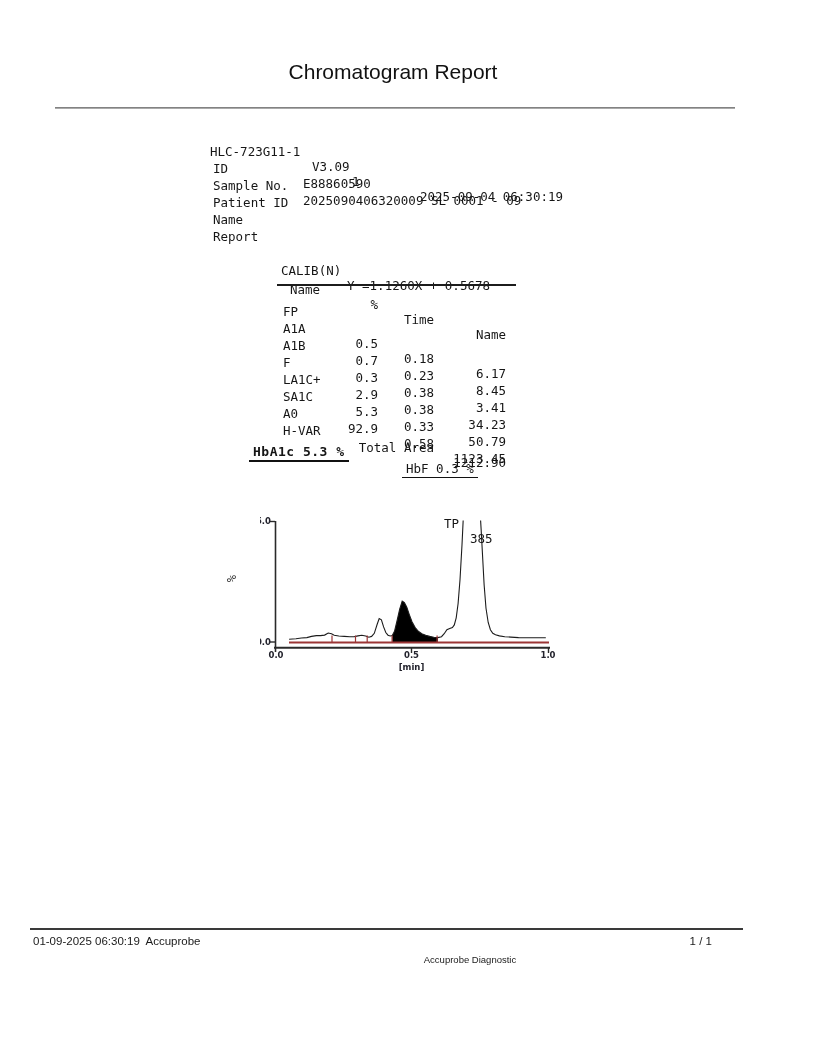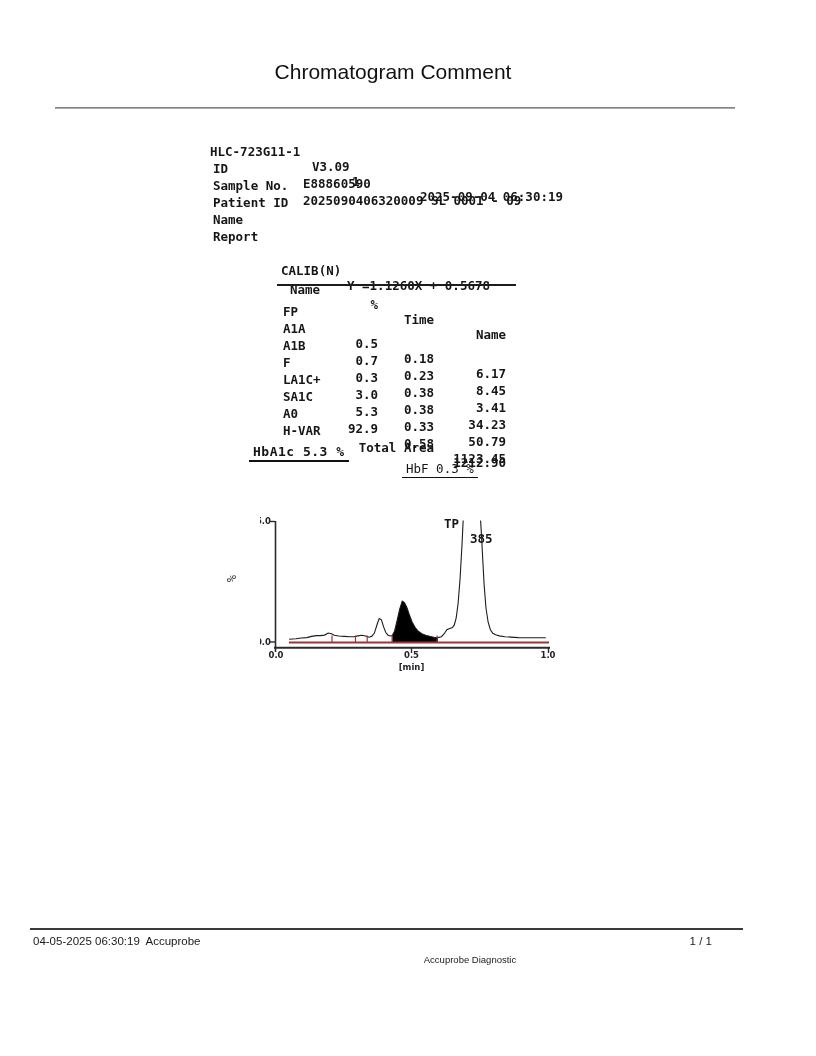--- a/index.html
+++ b/index.html
@@ -3,41 +3,41 @@
 <meta charset="utf-8">
 <style>
   html,body{margin:0;padding:0;}
   body{width:816px;height:1056px;background:#ffffff;position:relative;overflow:hidden;}
   .abs{position:absolute;}
   .mono{font-family:"DejaVu Sans Mono",monospace;font-size:12.5px;color:#161616;white-space:pre;line-height:15px;}
   .sans{font-family:"Liberation Sans",sans-serif;color:#1a1a1a;}
   .page-title{top:60px;left:0;width:786px;text-align:center;font-size:21px;color:#111;}
   .title-rule{top:107px;left:55px;width:680px;height:2px;background:linear-gradient(to bottom,#6e6e6e,#bdbdbd);}
   .row{position:absolute;left:0;width:816px;height:17px;}
-  .cell{position:absolute;white-space:pre;font-weight:bold;}
+  .cell{position:absolute;white-space:pre;}
   .c-name{left:283px;}
   .c-pct{left:320px;width:58px;text-align:right;}
   .c-time{left:384px;width:50px;text-align:right;}
   .c-area{left:428px;width:78px;text-align:right;}
   .thead-name{left:290px;}
   .table-rule{top:284px;left:277px;width:239px;height:2px;background:#1c1c1c;}
   .result-a1c{top:444px;left:249px;padding:0 4px 1px 4px;font-weight:bold;font-size:13px;letter-spacing:.5px;border-bottom:2px solid #111;text-align:center;}
   .result-hbf{top:461px;left:402px;padding:0 4px 1px 4px;border-bottom:1.5px solid #111;}
   .tp-line{top:501px;left:222px;}
   .ylab{top:571px;left:227px;font-size:12px;transform:rotate(90deg);transform-origin:center;color:#333;}
   .ticklab{font-family:"DejaVu Sans",sans-serif;font-weight:bold;font-size:8.5px;fill:#23232d;}
   .footer-rule{top:928px;left:30px;width:713px;height:1.5px;background:#3a3a3a;}
   .footer-left{top:935px;left:33px;font-size:11.5px;white-space:pre;}
   .footer-right{top:935px;left:612px;width:100px;text-align:right;font-size:11.5px;}
   .footer-center{top:954px;left:320px;width:300px;text-align:center;font-size:9.5px;}
 </style>
 </head>
 <body>
 
-<div class="abs sans page-title">Chromatogram Comment</div>
+<div class="abs sans page-title">Chromatogram Report</div>
 <div class="abs title-rule"></div>
 
 <div class="row mono" style="top:129px">
   <span class="cell" style="left:210px">HLC-723G11-1</span>
   <span class="cell" style="left:312px">V3.09</span>
   <span class="cell" style="left:352px">1</span>
   <span class="cell" style="left:420px">2025-09-04 06:30:19</span>
 </div>
 <div class="row mono" style="top:146px">
   <span class="cell" style="left:213px">ID</span>
@@ -91,21 +91,21 @@
   <span class="cell c-area">8.45</span>
 </div>
 <div class="row mono" style="top:340px">
   <span class="cell c-name">F</span>
   <span class="cell c-pct">0.3</span>
   <span class="cell c-time">0.38</span>
   <span class="cell c-area">3.41</span>
 </div>
 <div class="row mono" style="top:357px">
   <span class="cell c-name">LA1C+</span>
-  <span class="cell c-pct">3.0</span>
+  <span class="cell c-pct">2.9</span>
   <span class="cell c-time">0.38</span>
   <span class="cell c-area">34.23</span>
 </div>
 <div class="row mono" style="top:374px">
   <span class="cell c-name">SA1C</span>
   <span class="cell c-pct">5.3</span>
   <span class="cell c-time">0.33</span>
   <span class="cell c-area">50.79</span>
 </div>
 <div class="row mono" style="top:391px">
@@ -160,15 +160,15 @@
   <line x1="288.5" y1="136" x2="288.5" y2="141" stroke="#2a2a2a" stroke-width="1.4"></line>
   <text class="ticklab" x="11" y="12" text-anchor="end">15.0</text>
   <text class="ticklab" x="11" y="133" text-anchor="end">0.0</text>
   <text class="ticklab" x="16" y="146" text-anchor="middle">0.0</text>
   <text class="ticklab" x="151.5" y="146" text-anchor="middle">0.5</text>
   <text class="ticklab" x="288" y="146" text-anchor="middle">1.0</text>
   <text class="ticklab" x="151.5" y="158" text-anchor="middle">[min]</text>
 </svg>
 
 <div class="abs footer-rule"></div>
-<div class="abs sans footer-left">04-05-2025 06:30:19  Accuprobe</div>
+<div class="abs sans footer-left">01-09-2025 06:30:19  Accuprobe</div>
 <div class="abs sans footer-right">1 / 1</div>
 <div class="abs sans footer-center">Accuprobe Diagnostic</div>
 
 </body></html>

